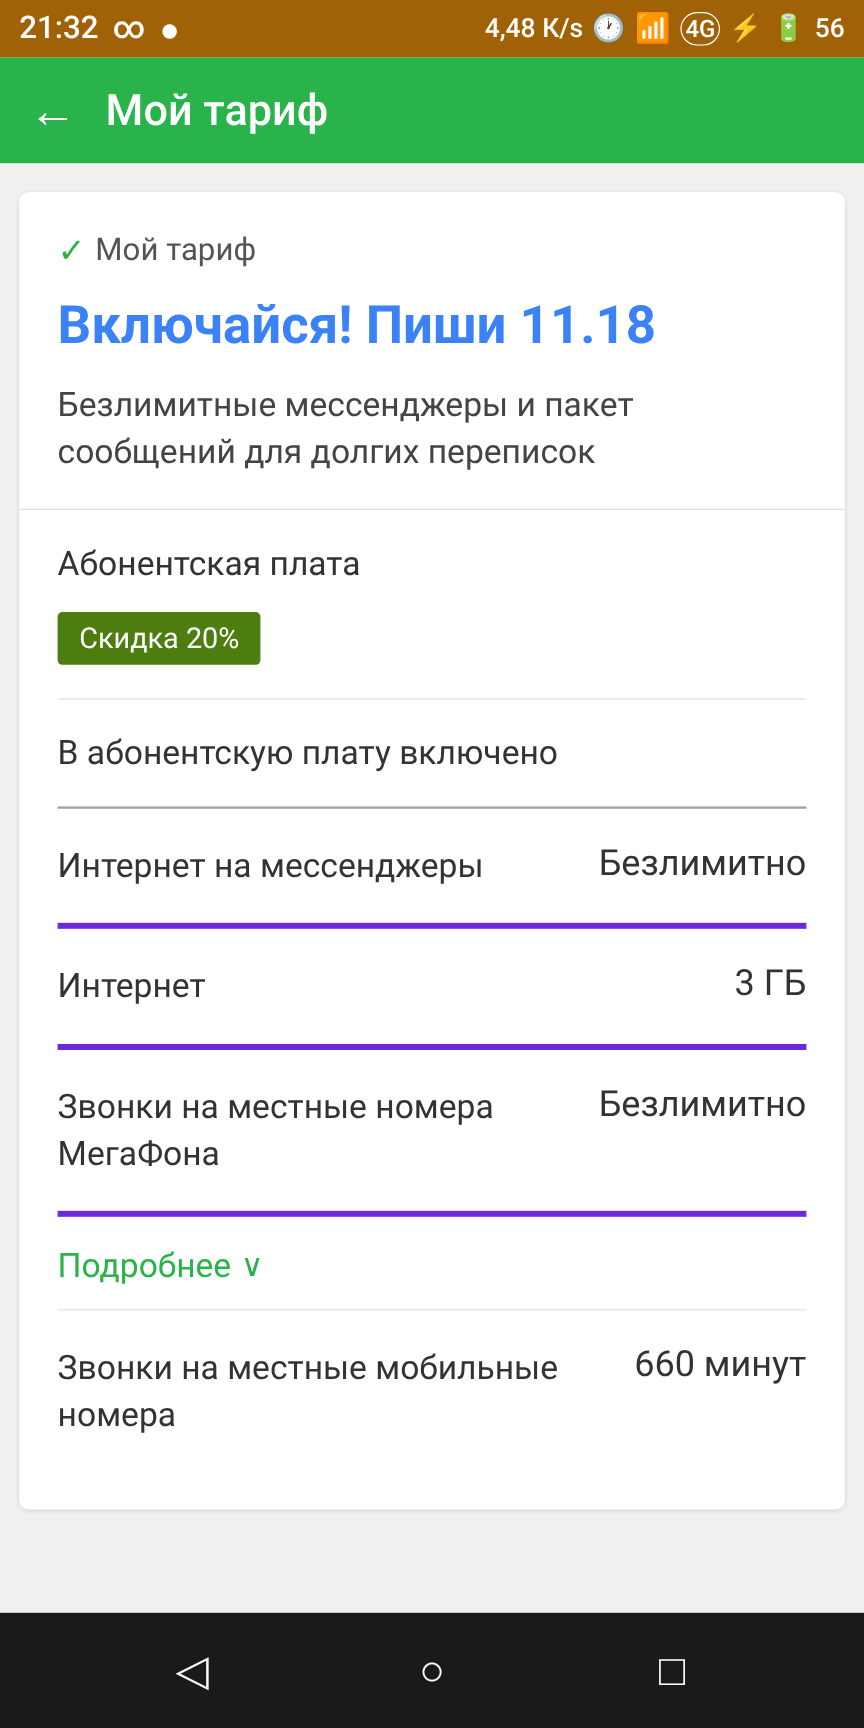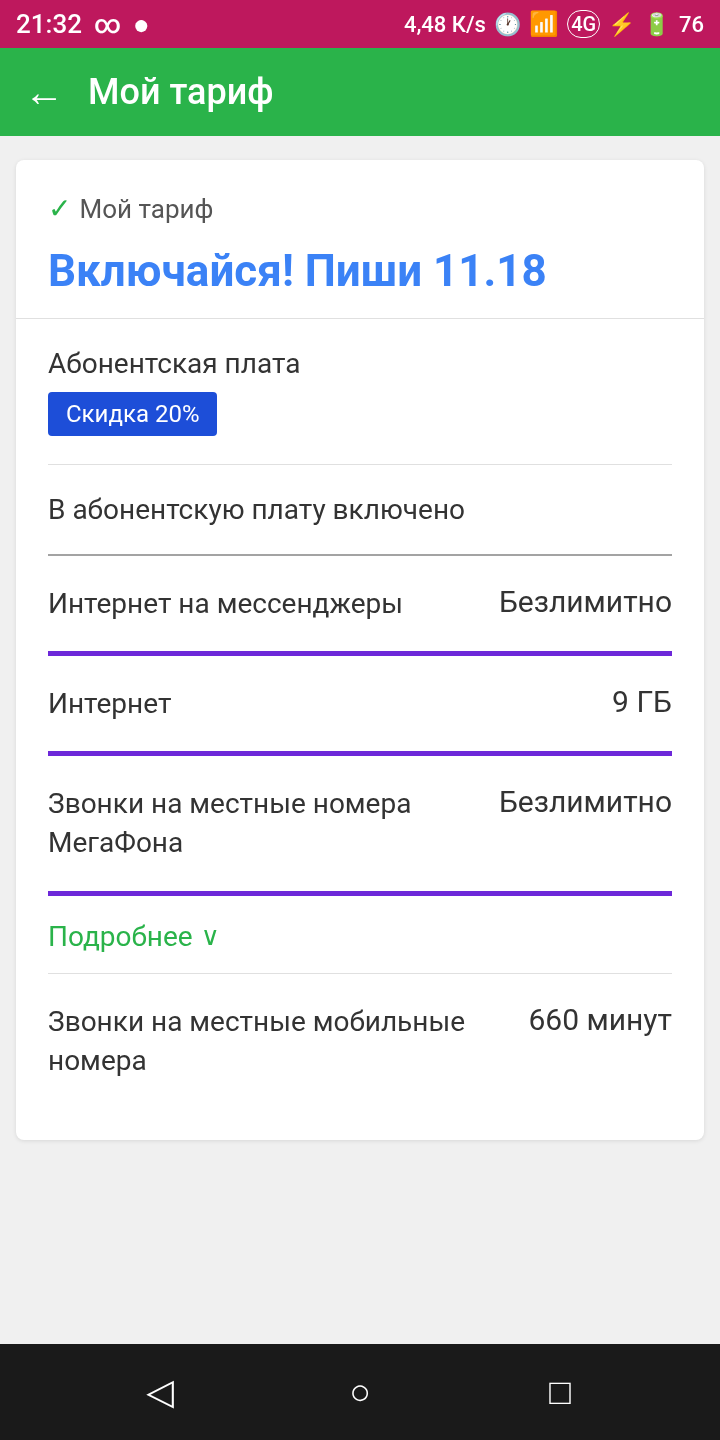--- a/index.html
+++ b/index.html
@@ -8,21 +8,21 @@
       width: 720px;
       min-height: 1440px;
       font-family: 'Roboto', Arial, sans-serif;
       background: #f0f0f0;
       display: flex;
       flex-direction: column;
     }
 
     
     .status-bar {
-      background: #be185d;
+      background: #a16207;
       height: 48px;
       display: flex;
       align-items: center;
       justify-content: space-between;
       padding: 0 16px;
       color: white;
       font-size: 26px;
       font-weight: 500;
     }
     .status-left {
@@ -158,27 +158,27 @@
       font-size: 30px;
       color: #333;
       white-space: nowrap;
     }
     .price-note {
       font-size: 26px;
       color: #888;
       white-space: nowrap;
     }
     .discount-badge {
-      background: #1d4ed8;
+      background: #4d7c0f;
       color: white;
       font-size: 24px;
       padding: 8px 18px;
       border-radius: 4px;
       display: inline-block;
-      margin-top: 0;
+      margin-top: 12px;
     }
 
     
     .included-section {
       padding: 28px 0;
       border-bottom: 2px solid #a3a3a3;
       font-size: 28px;
       color: #333;
     }
 
@@ -226,39 +226,40 @@
     <span>∞</span>
     <span style="font-size:28px;">●</span>
   </div>
   <div class="status-right">
     <span style="font-size:22px;">4,48 К/s</span>
     <span>🕐</span>
     <span style="font-size:24px;">📶</span>
     <span style="font-size:20px; border:1px solid white; padding:1px 3px; border-radius:14px;">4G</span>
     <span>⚡</span>
     <span>🔋</span>
-    <span>76</span>
+    <span>56</span>
   </div>
 </div>
 
 <div class="app-bar">
   <span class="app-bar-back">←</span>
   <span class="app-bar-title">Мой тариф</span>
 </div>
 
 <div class="main-content">
   <div class="card">
 
     <div class="my-tariff-label">
       <span class="checkmark">✓</span>
       <span>Мой тариф</span>
     </div>
 
     <div class="tariff-name">Включайся! Пиши 11.18</div>
 
+    <div class="tariff-desc">Безлимитные мессенджеры и пакет сообщений для долгих переписок</div>
 
     <div class="divider"></div>
 
     <div class="price-section">
       <div class="price-row">
         <div class="row-left">
           <div class="price-label">Абонентская плата</div>
           <div style="margin-top:12px;">
             <span class="discount-badge">Скидка 20%</span>
           </div>
@@ -274,21 +275,21 @@
       <div class="row-left">
         <span class="row-label">Интернет на мессенджеры</span>
       </div>
       <div class="row-value">Безлимитно</div>
     </div>
 
     <div class="info-row">
       <div class="row-left">
         <span class="row-label">Интернет</span>
       </div>
-      <div class="row-value">9 ГБ</div>
+      <div class="row-value">3 ГБ</div>
     </div>
 
     <div class="info-row">
       <div class="row-left">
         <span class="row-label">Звонки на местные номера МегаФона</span>
       </div>
       <div class="row-value">Безлимитно</div>
     </div>
 
     <div style="padding: 20px 0; border-bottom: 1px solid #e0e0e0;">

